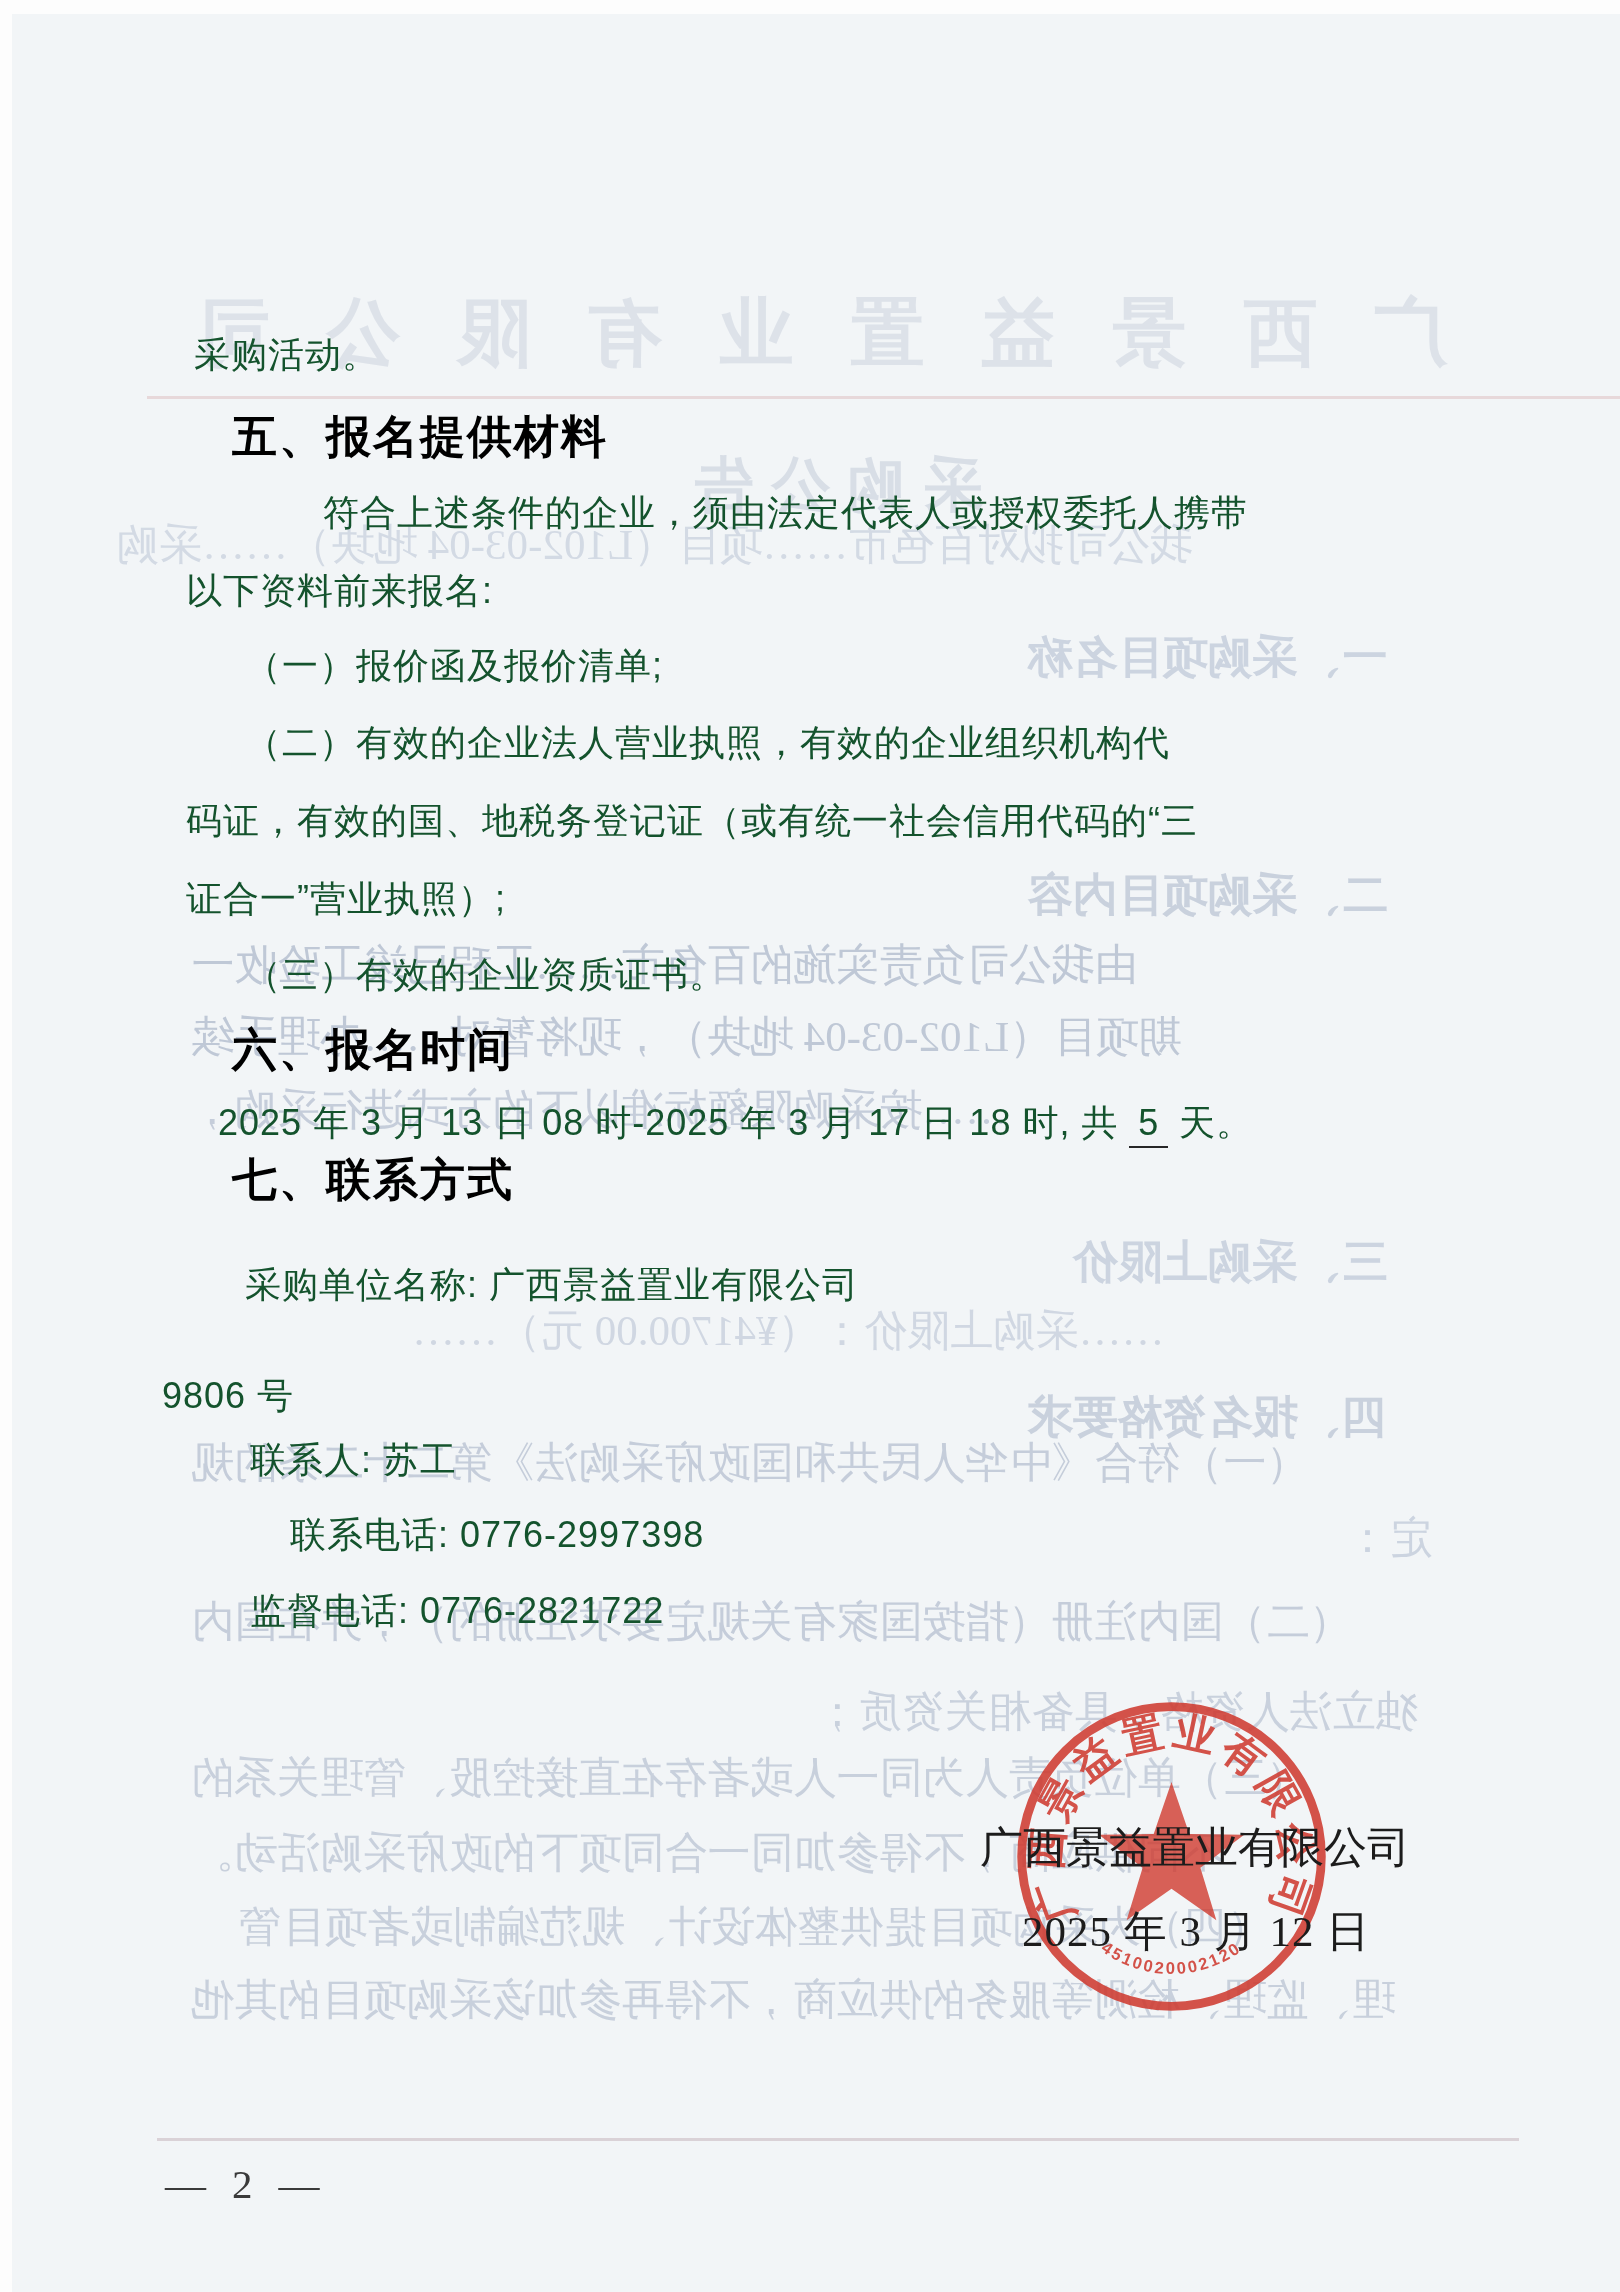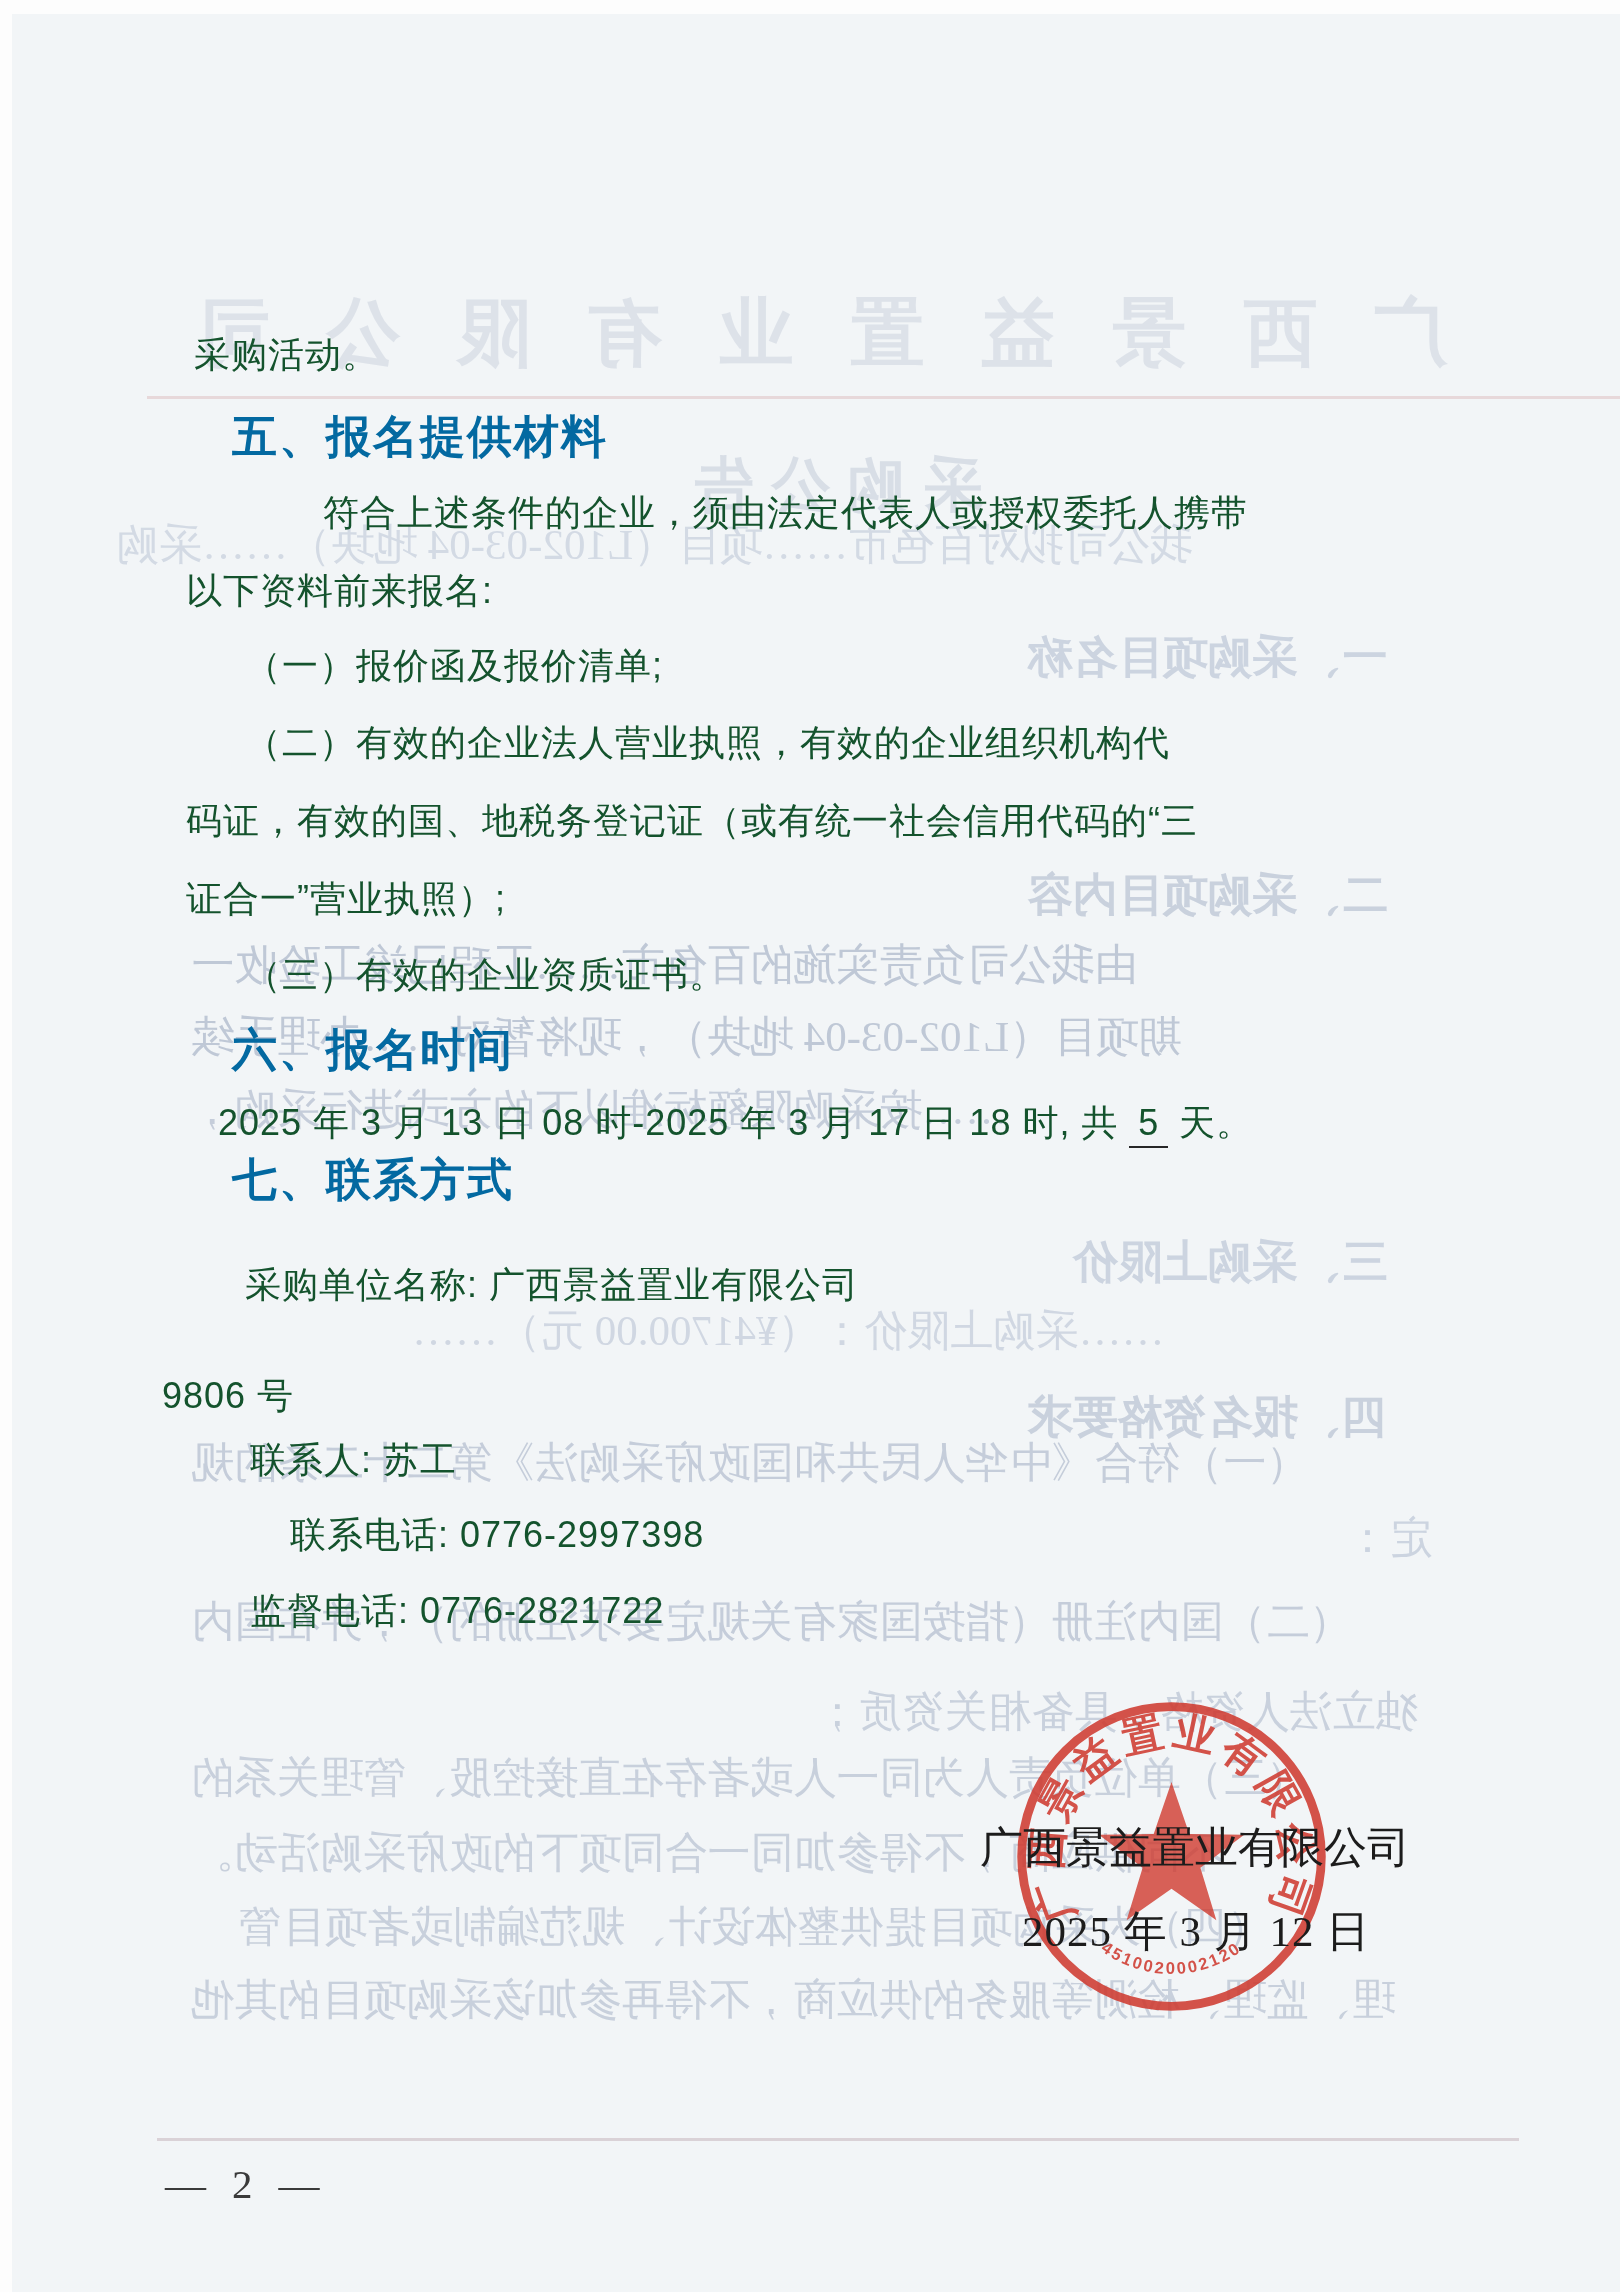--- a/index.html
+++ b/index.html
@@ -12,21 +12,21 @@
     font-family:"Liberation Serif","DejaVu Serif",serif;
   }
   
   #edge-top{position:absolute;left:0;top:0;width:1620px;height:13.7px;background:#fdfdfd;z-index:6;}
   #edge-left{position:absolute;left:0;top:0;width:11.8px;height:2293px;background:#fdfdfd;z-index:6;}
 
   
   .t{position:absolute;font-family:Liberation Sans, sans-serif;
      font-size:36px;line-height:1.15;color:#14532d;letter-spacing:1px;white-space:pre;z-index:3;}
   .h{position:absolute;font-family:"Liberation Sans","DejaVu Sans",sans-serif;font-weight:700;
-     font-size:45px;line-height:1.1;color:#0369a1;letter-spacing:2px;white-space:pre;z-index:3;}
+     font-size:45px;line-height:1.1;color:#000000;letter-spacing:2px;white-space:pre;z-index:3;}
   .u{border-bottom:2.9px solid #272727;padding:0 8.8px 2.9px 8.8px;}
 
   
   #bleed{position:absolute;left:0;top:0;width:1620px;height:2293px;
          transform:scaleX(-1);z-index:1;}
   .bl{position:absolute;font-family:"Liberation Serif","DejaVu Serif",serif;
       font-size:43px;line-height:1.1;white-space:pre;color:#c6cedb;}
   .blh{position:absolute;font-family:"Liberation Sans","DejaVu Sans",sans-serif;font-weight:700;
        font-size:45px;line-height:1.1;white-space:pre;color:#c9d1dd;}
   .bt{position:absolute;font-family:"Liberation Serif","DejaVu Serif",serif;font-weight:700;

